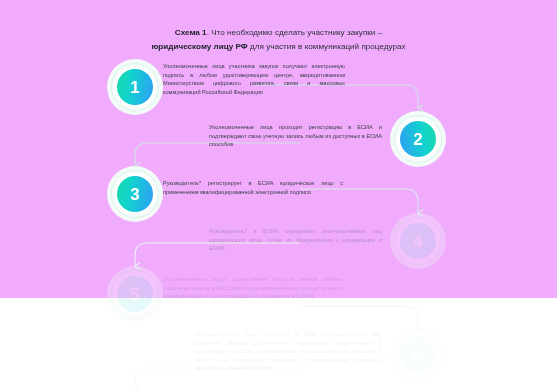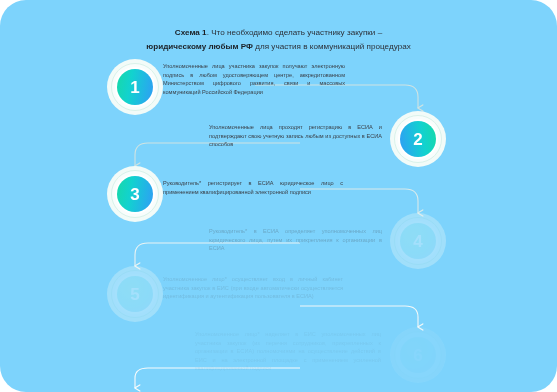--- a/index.html
+++ b/index.html
@@ -8,23 +8,22 @@
     width: 557px;
     height: 392px;
     background: #ffffff;
     font-family: "Liberation Sans", sans-serif;
     overflow: hidden;
   }
 
   #scheme-root {
     position: relative;
     width: 557px;
-    height: 392px;
-    background: #7dd3fc;
-    border-radius: 26px;
+    height: 298px;
+    background: #f0abfc;
   }
 
   
   #title-block {
     position: absolute;
     left: 0;
     top: 26px;
     width: 557px;
     text-align: center;
     line-height: 13.5px;
@@ -115,21 +114,21 @@
   .op-22  { opacity: 0.16; }
   .op-10  { opacity: 0.07; }
 </style>
 </head>
 <body>
 
 <div id="scheme-root">
 
   <div id="title-block">
     <div class="title-line"><span class="title-strong">Схема 1</span><span>. Что необходимо сделать участнику закупки –</span></div>
-    <div class="title-line"><span class="title-strong">юридическому любым РФ</span><span> для участия в коммуникаций процедурах</span></div>
+    <div class="title-line"><span class="title-strong">юридическому лицу РФ</span><span> для участия в коммуникаций процедурах</span></div>
   </div>
 
   <svg id="connector-layer" viewBox="0 0 557 392">
     <defs>
       <marker id="ah1" markerWidth="7" markerHeight="7" refX="3.2" refY="5.6" orient="auto">
         <path d="M0.4,1.2 L3.2,5.8 L6.0,1.2" fill="none" stroke="#cfe3e2" stroke-width="1.1" stroke-linecap="round" stroke-linejoin="round"></path>
       </marker>
       <marker id="ah2" markerWidth="7" markerHeight="7" refX="3.2" refY="5.6" orient="auto">
         <path d="M0.4,1.2 L3.2,5.8 L6.0,1.2" fill="none" stroke="#d9eaea" stroke-width="1.1" stroke-linecap="round" stroke-linejoin="round"></path>
       </marker>

